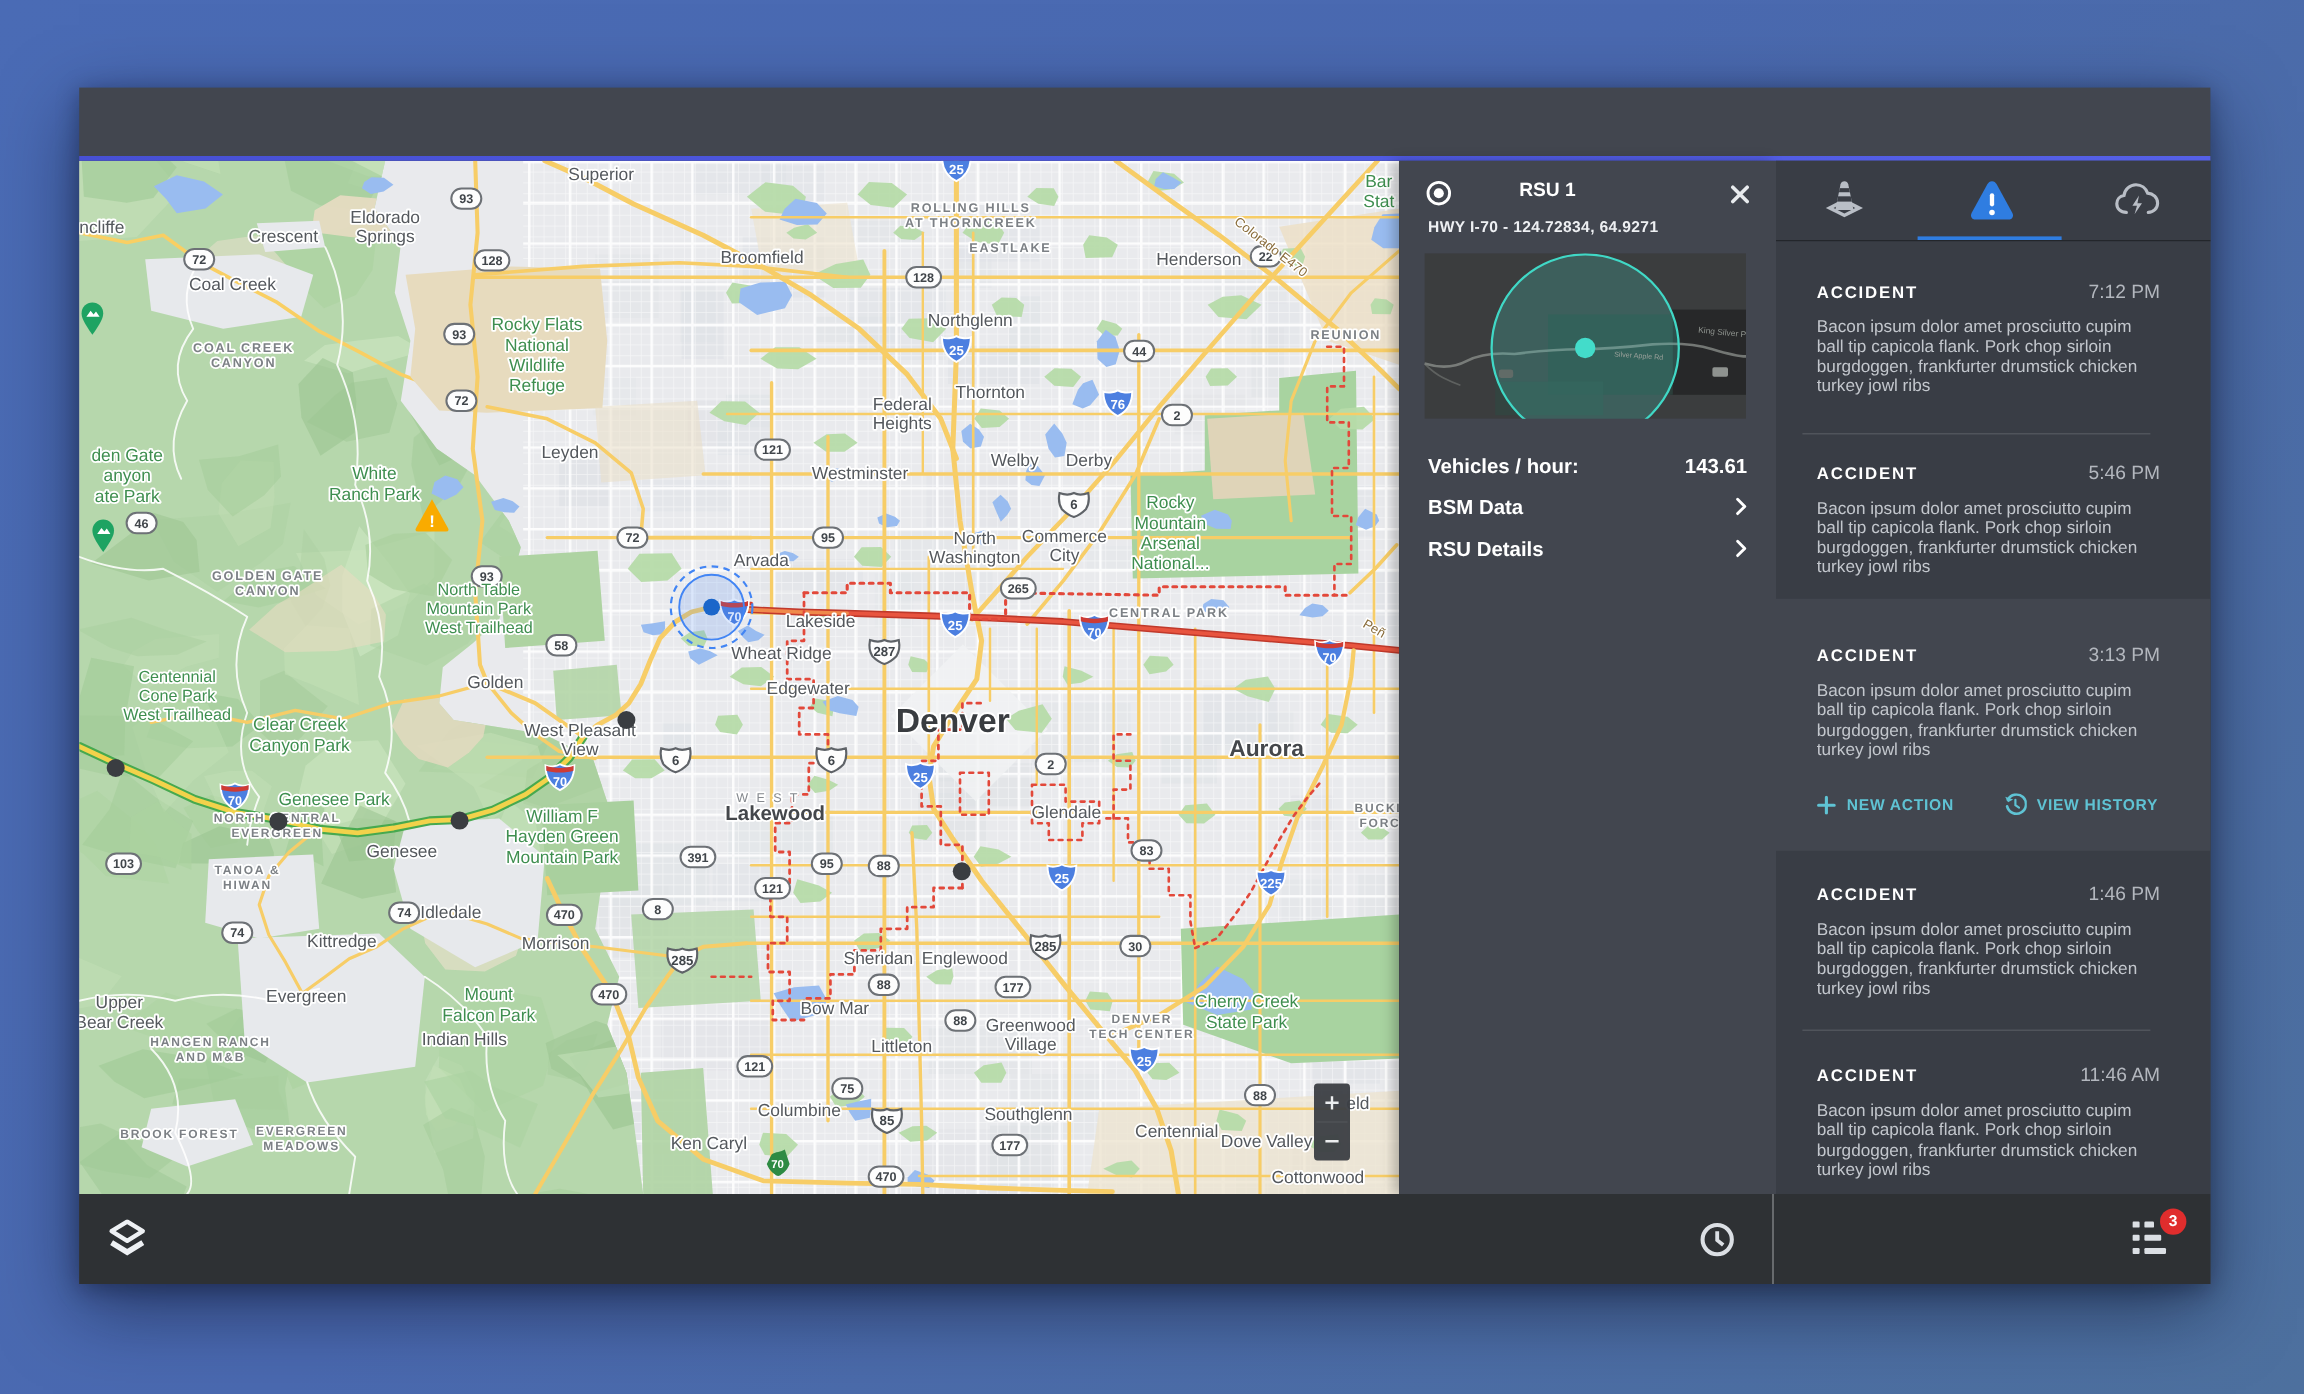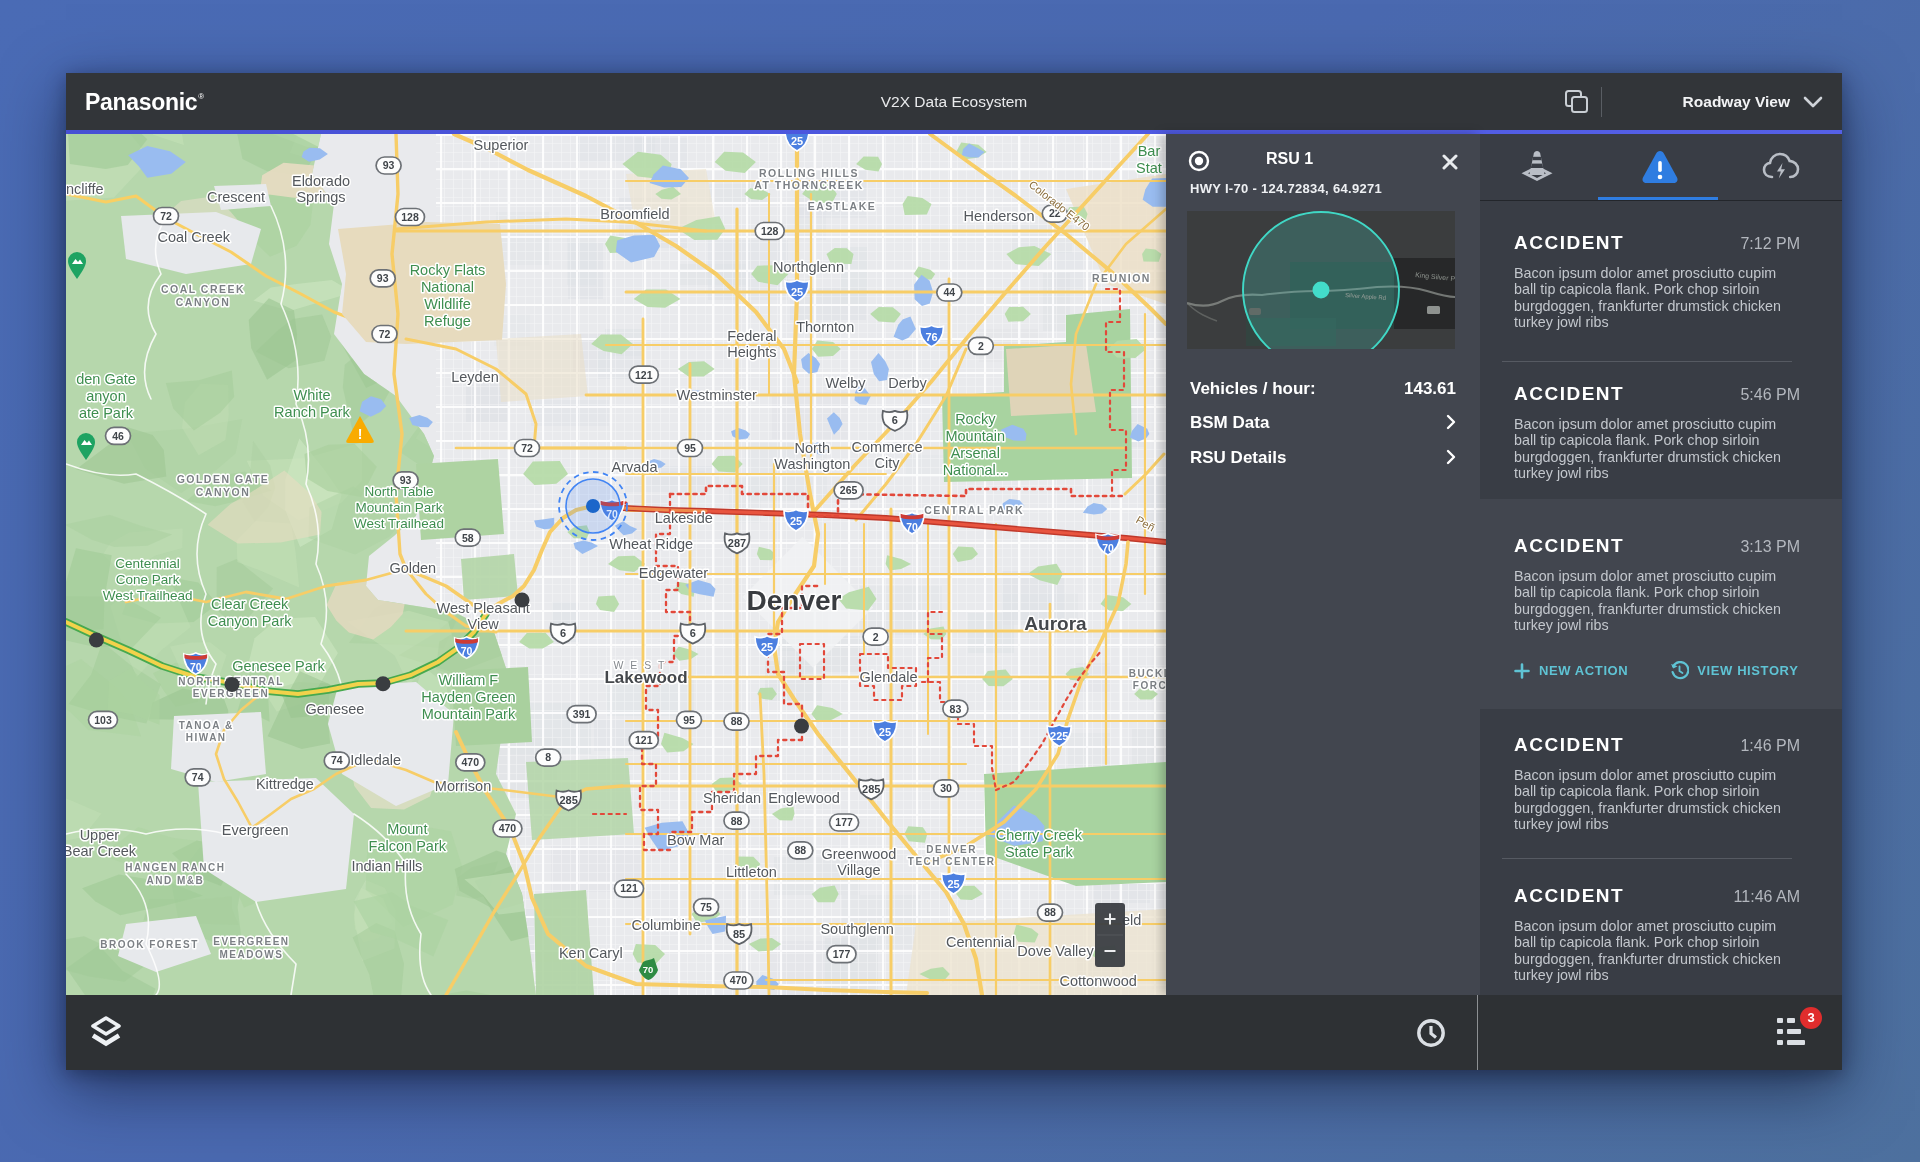--- a/index.html
+++ b/index.html
@@ -20,48 +20,35 @@
 .rsu{position:absolute;left:1100px;top:61px;width:314px;height:861px;background:#42464f;
 box-shadow:-4px 0 10px rgba(0,0,0,0.25);}
 .rightp{position:absolute;left:1414px;top:61px;width:362px;height:861px;background:#393d45;}
 .tabbar{position:absolute;left:0;top:0;width:362px;height:66px;background:#393d45;
 border-bottom:1px solid #23262b;}
 .tabu{position:absolute;left:118px;top:63px;width:120px;height:3px;background:#2f7de1;}
 .bottombar{position:absolute;left:0;top:922px;width:1776px;height:75px;background:#2e3134;}
 .bbdivider{position:absolute;left:1411px;top:922px;width:1px;height:75px;background:#8d9093;}
 .card{position:absolute;left:34px;width:286px;color:#c3c7cd;font-size:14.3px;line-height:16.6px;}
 .chead{display:flex;justify-content:space-between;align-items:baseline;margin-bottom:12px;}
-.ct{color:#ffffff;font-weight:bold;font-size:19px;letter-spacing:1.5px;}
+.ct{color:#ffffff;font-weight:bold;font-size:14px;letter-spacing:1.5px;}
 .ctime{color:#b3b7be;font-size:16px;}
 .cdiv{position:absolute;left:22px;width:290px;height:1px;background:#565a62;}
 .selbg{position:absolute;left:0;top:365px;width:362px;height:210px;background:#42464f;}
 .actions{position:absolute;left:34px;top:527px;width:300px;color:#5fc3d4;font-weight:bold;
 font-size:13px;letter-spacing:0.6px;display:flex;align-items:center;}
 .rsu-h{position:absolute;left:24px;top:75px;color:#fff;font-size:16px;font-weight:bold;margin-left:48px;}
 .rsu-sub{position:absolute;left:24px;top:47px;color:#eef0f3;font-size:13px;font-weight:bold;
 letter-spacing:0.3px;text-align:center;}
 .rsu-row{position:absolute;left:24px;width:266px;color:#fff;font-size:17px;font-weight:bold;
 display:flex;justify-content:space-between;}
 svg{display:block}
 </style></head>
 <body>
 <div class="window">
-  <div class="topbar">
-    <div class="logo">Panasonic<sup>®</sup></div>
-    <div class="apptitle">V2X Data Ecosystem</div>
-    <svg style="position:absolute;right:252px;top:16px" width="26" height="26" viewBox="0 0 26 26">
-      <rect x="2" y="2" width="15" height="15" rx="2.5" fill="none" stroke="#c9ced4" stroke-width="2"></rect>
-      <rect x="8" y="8" width="15" height="15" rx="2.5" fill="#323539" stroke="#c9ced4" stroke-width="2"></rect>
-    </svg>
-    <div style="position:absolute;right:240px;top:14px;width:1px;height:30px;background:#595d63"></div>
-    <div class="rdview">Roadway View</div>
-    <svg style="position:absolute;right:18px;top:22px" width="22" height="14" viewBox="0 0 22 14">
-      <path d="M3 3 L11 11 L19 3" fill="none" stroke="#cfd3d9" stroke-width="2.6" stroke-linecap="round" stroke-linejoin="round"></path>
-    </svg>
-  </div>
   <div class="accent"></div>
 
   <div class="map">
     <svg width="1100" height="861" viewBox="0 0 1100 861">
       <defs>
         <pattern id="grid1" width="9" height="9" patternUnits="userSpaceOnUse">
           <rect width="9" height="9" fill="none"></rect>
           <path d="M0 0 H9 M0 0 V9" stroke="#ffffff" stroke-width="1.2" opacity="0.55"></path>
         </pattern>
         <pattern id="grid2" width="34" height="34" patternUnits="userSpaceOnUse">

